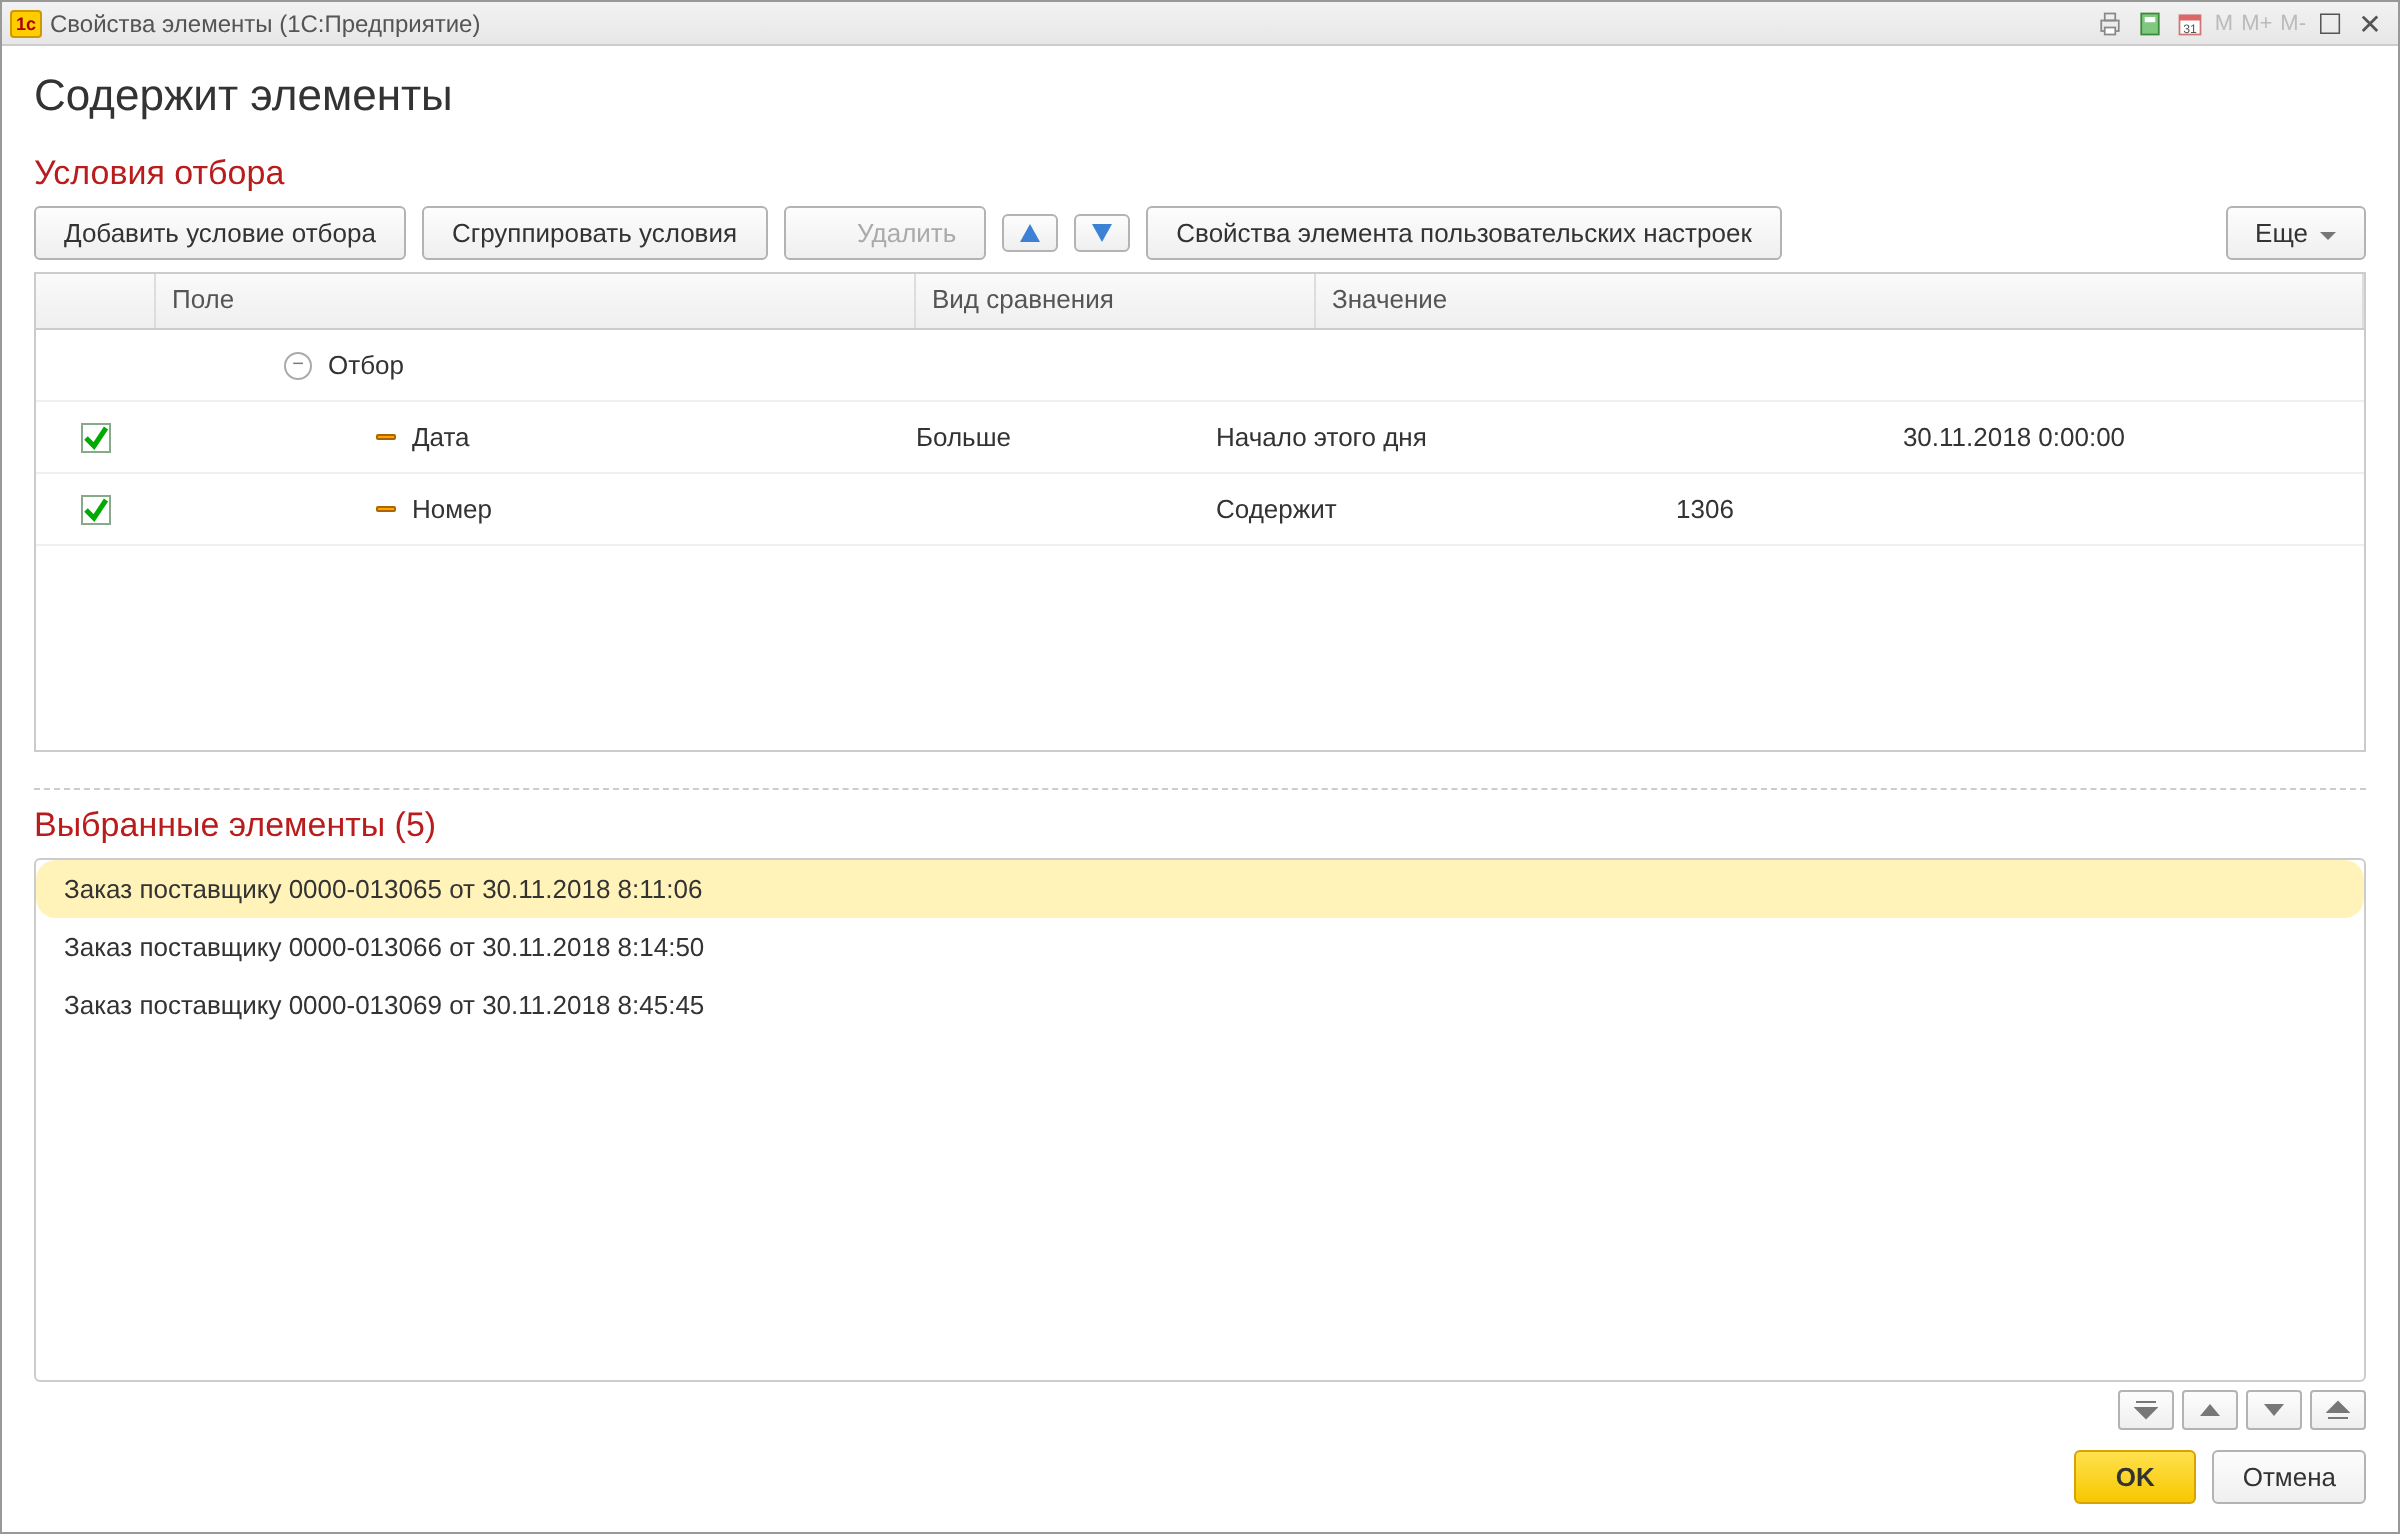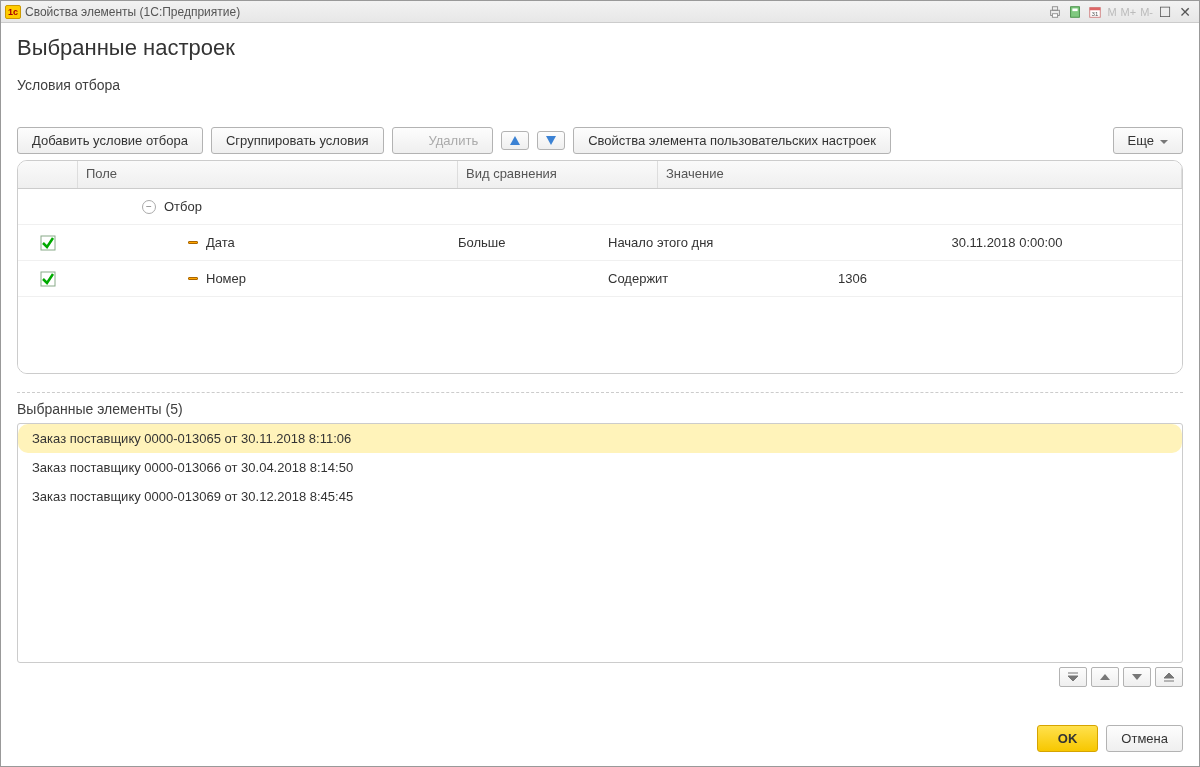--- a/index.html
+++ b/index.html
@@ -7,29 +7,29 @@
   .window { width:1200px; height:767px; border:1px solid #999; display:flex; flex-direction:column; background:#fff; position:relative; }
   .titlebar { height:22px; background:linear-gradient(#f2f2f2,#e7e7e7); border-bottom:1px solid #ccc; display:flex; align-items:center; padding:0 4px; font-size:12px; }
   .titlebar .logo { width:16px; height:14px; background:#ffcc00; border:1px solid #cc9900; border-radius:2px; display:flex; align-items:center; justify-content:center; font-size:9px; color:#a00; font-weight:bold; margin-right:4px; }
   .titlebar .title-text { color:#555; }
   .titlebar .spacer { flex:1; }
   .titlebar .tb-icon { width:18px; height:16px; margin:0 1px; display:inline-flex; align-items:center; justify-content:center; cursor:pointer; }
   .titlebar .m { color:#bbb; font-size:11px; padding:0 2px; cursor:pointer; }
   .titlebar .win-btn { width:20px; text-align:center; color:#555; cursor:pointer; font-size:14px; }
   .content { flex:1; padding:12px 16px 10px 16px; display:flex; flex-direction:column; overflow:hidden; }
   h1.page-title { margin:0 0 16px 0; font-size:22px; font-weight:normal; color:#333; }
-  .section-label { color:#404040; font-size:14px; margin-bottom:6px; }
+  .section-label { color:#b91c1c; font-size:17px; margin-bottom:6px; }
   .toolbar { display:flex; gap:8px; margin-bottom:6px; align-items:center; }
-  .btn { border:1px solid #b3b3b3; background:linear-gradient(#fdfdfd,#efefef); border-radius:3px; padding:5px 14px; font-size:13px; cursor:pointer; color:#333; white-space:nowrap;margin-top:28px; }
+  .btn { border:1px solid #b3b3b3; background:linear-gradient(#fdfdfd,#efefef); border-radius:3px; padding:5px 14px; font-size:13px; cursor:pointer; color:#333; white-space:nowrap; }
   .btn.disabled { color:#aaa; cursor:default;padding-left:36px; }
   .btn.sq { padding:4px 8px; min-width:28px; display:inline-flex; align-items:center; justify-content:center; }
   .btn.more::after { content:""; display:inline-block; border-top:4px solid #777; border-left:4px solid transparent; border-right:4px solid transparent; margin-left:6px; vertical-align:middle; }
   .arrow-up { width:0; height:0; border-left:5px solid transparent; border-right:5px solid transparent; border-bottom:9px solid #3b82d4; }
   .arrow-down { width:0; height:0; border-left:5px solid transparent; border-right:5px solid transparent; border-top:9px solid #3b82d4; }
-  .grid { border:1px solid #ccc; border-radius:10px; overflow:hidden; display:flex; flex-direction:column; height:240px; margin-bottom:12px; }
+  .grid { border:1px solid #ccc; border-radius:0; overflow:hidden; display:flex; flex-direction:column; height:240px; margin-bottom:12px; }
   .grid-head { display:flex; background:linear-gradient(#fafafa,#efefef); border-bottom:1px solid #ccc; font-size:13px; color:#555; height:28px; }
   .gh { border-right:1px solid #ddd; padding:5px 8px; }
   .gh.c0 { width:60px; }
   .gh.c1 { flex:0 0 380px; }
   .gh.c2 { flex:0 0 200px; }
   .gh.c3 { flex:1; }
   .grid-body { flex:1; overflow:auto; background:#fff; }
   .grow { display:flex; align-items:center; height:36px; border-bottom:1px solid #f0f0f0; padding:0 6px; }
   .ck { width:48px; display:flex; justify-content:center; }
   .ck svg { width:16px; height:16px; }
@@ -80,21 +80,21 @@
         </svg>
       </span>
     <span class="m">M</span>
     <span class="m">M+</span>
     <span class="m">M-</span>
     <span class="win-btn">☐</span>
     <span class="win-btn">✕</span>
   </div>
 
   <div class="content">
-    <h1 class="page-title">Выбранные настроек</h1>
+    <h1 class="page-title">Содержит элементы</h1>
 
     <div class="section-label">Условия отбора</div>
 
     <div class="toolbar">
       <button class="btn">Добавить условие отбора</button>
       <button class="btn">Сгруппировать условия</button>
       <button class="btn disabled">Удалить</button>
       <button class="btn sq">
           <span class="arrow-up"></span>
         </button>
@@ -154,22 +154,22 @@
         </div>
       </div>
     </div>
 
     <hr class="divider">
 
     <div class="section-label">Выбранные элементы (5)</div>
 
     <div class="listbox">
       <div class="lrow selected">Заказ поставщику 0000-013065 от 30.11.2018 8:11:06</div>
-      <div class="lrow">Заказ поставщику 0000-013066 от 30.04.2018 8:14:50</div>
-      <div class="lrow">Заказ поставщику 0000-013069 от 30.12.2018 8:45:45</div>
+      <div class="lrow">Заказ поставщику 0000-013066 от 30.11.2018 8:14:50</div>
+      <div class="lrow">Заказ поставщику 0000-013069 от 30.11.2018 8:45:45</div>
     </div>
 
     <div class="list-controls">
       <span class="lc-btn">
           <svg viewBox="0 0 12 10">
             <path d="M1 1 H11 M6 9 L1 4 H11 Z" stroke="#777" fill="#777"></path>
           </svg>
         </span>
       <span class="lc-btn">
           <svg viewBox="0 0 12 10">

